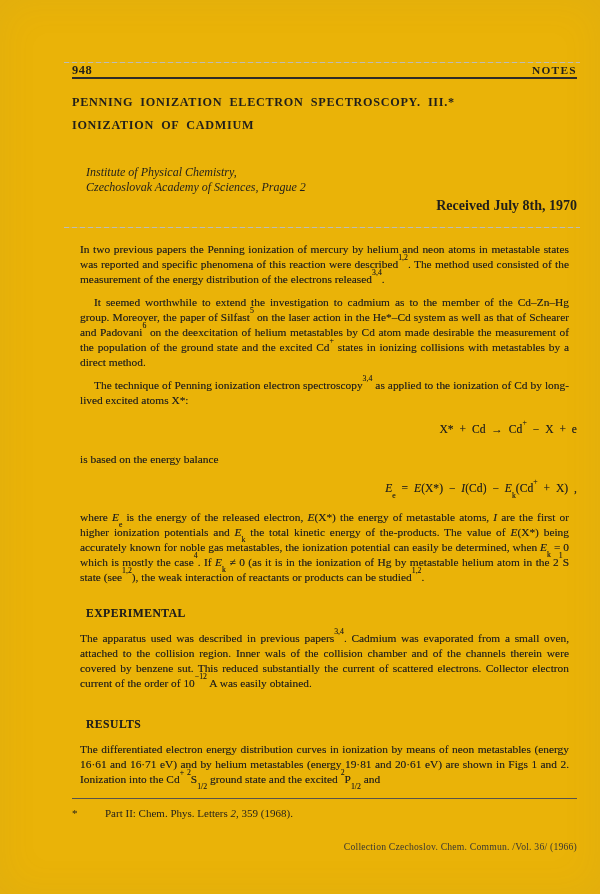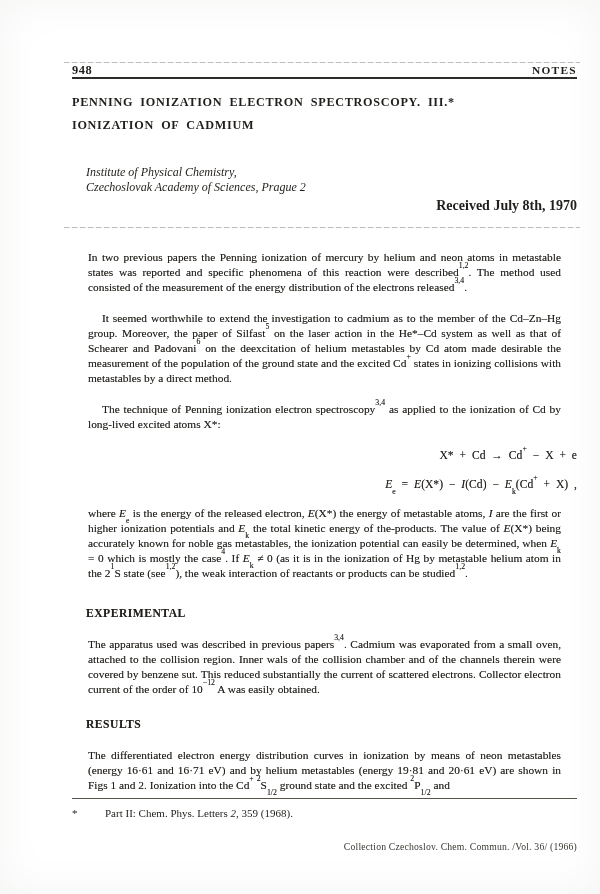--- a/index.html
+++ b/index.html
@@ -2,21 +2,21 @@
 <html><head>
 <meta charset="utf-8">
 <style>
   html,body { margin:0; padding:0; }
   body { background:#e7e6e2; font-family:"Liberation Serif", serif; }
 
   .page {
     position:relative;
     width:600px; height:894px;
     margin:0 auto;
-    background:#ffffff;
+    background:#eab308;
     color:#211f1b;
     overflow:hidden;
     box-shadow: inset 0 0 40px rgba(120,115,105,0.08);
   }
 
   .abs { position:absolute; left:72px; width:505px; }
 
   
   .scanline {
     position:absolute; left:64px; width:516px; height:1px;
@@ -30,21 +30,21 @@
   .headrule { top:77px; height:2px; background:#2e2c28; }
 
   .title    { top:95px;  font-weight:bold; font-size:12.2px; letter-spacing:.7px; word-spacing:3.5px; }
   .subtitle { top:118px; font-weight:bold; font-size:12.2px; letter-spacing:.7px; word-spacing:3.5px; }
 
   .author { top:149px; font-size:11.6px; font-variant:small-caps; letter-spacing:.4px; }
   .affil  { top:165px; font-style:italic; font-size:12px; line-height:14.5px; padding-left:14px; }
   .received { top:198px; text-align:right; font-weight:bold; font-size:14px; }
 
   .bodytext { font-size:11.4px; line-height:15px; text-align:justify; text-shadow:0 0 .5px rgba(45,40,34,.55); }
-  .bodytext p { margin:16px; }
+  .bodytext p { margin:8px; }
   p.ind { text-indent:14px; }
 
   .intro { top:234px; }
   .eq { text-align:right; font-size:11.6px; word-spacing:3px; margin:14px 0 0 0 !important; }
   .bridge { margin-top:15px !important; }
   .after-eq { margin-top:14px !important; }
 
   .section-exp { top:606px; }
   .section-res { top:717px; }
   .sechead { font-weight:bold; font-size:11.6px; letter-spacing:.5px; padding-left:14px; margin:0 0 10px 0; }
@@ -82,20 +82,21 @@
 
   <div class="abs received">Received July 8th, 1970</div>
 
   <div class="scanline" style="top:227px"></div>
 
   <div class="abs bodytext intro">
     <p>In two previous papers the Penning ionization of mercury by helium and neon atoms in metastable states was reported and specific phenomena of this reaction were described<sup>1,2</sup>. The method used consisted of the measurement of the energy distribution of the electrons released<sup>3,4</sup>.</p>
     <p class="ind">It seemed worthwhile to extend the investigation to cadmium as to the member of the Cd–Zn–Hg group. Moreover, the paper of Silfast<sup>5</sup> on the laser action in the He*–Cd system as well as that of Schearer and Padovani<sup>6</sup> on the deexcitation of helium metastables by Cd atom made desirable the measurement of the population of the ground state and the excited Cd<sup>+</sup> states in ionizing collisions with metastables by a direct method.</p>
     <p class="ind">The technique of Penning ionization electron spectroscopy<sup>3,4</sup> as applied to the ionization of Cd by long-lived excited atoms X*:</p>
     <p class="eq">X* + Cd  →  Cd<sup>+</sup> − X + e</p>
+    <p class="bridge">is based on the energy balance</p>
     <p class="eq"><i>E</i><sub>e</sub> = <i>E</i>(X*) − <i>I</i>(Cd) − <i>E</i><sub>k</sub>(Cd<sup>+</sup> + X) ,</p>
     <p class="after-eq">where <i>E</i><sub>e</sub> is the energy of the released electron, <i>E</i>(X*) the energy of metastable atoms, <i>I</i> are the first or higher ionization potentials and <i>E</i><sub>k</sub> the total kinetic energy of the-products. The value of <i>E</i>(X*) being accurately known for noble gas metastables, the ionization potential can easily be determined, when <i>E</i><sub>k</sub> = 0 which is mostly the case<sup>4</sup>. If <i>E</i><sub>k</sub> ≠ 0 (as it is in the ionization of Hg by metastable helium atom in the 2<sup>1</sup>S state (see<sup>1,2</sup>), the weak interaction of reactants or products can be studied<sup>1,2</sup>.</p>
   </div>
 
   <div class="abs bodytext section-exp">
     <div class="sechead">EXPERIMENTAL</div>
     <p>The apparatus used was described in previous papers<sup>3,4</sup>. Cadmium was evaporated from a small oven, attached to the collision region. Inner wals of the collision chamber and of the channels therein were covered by benzene sut. This reduced substantially the current of scattered electrons. Collector electron current of the order of 10<sup>−12</sup> A was easily obtained.</p>
   </div>
 
   <div class="abs bodytext section-res">

